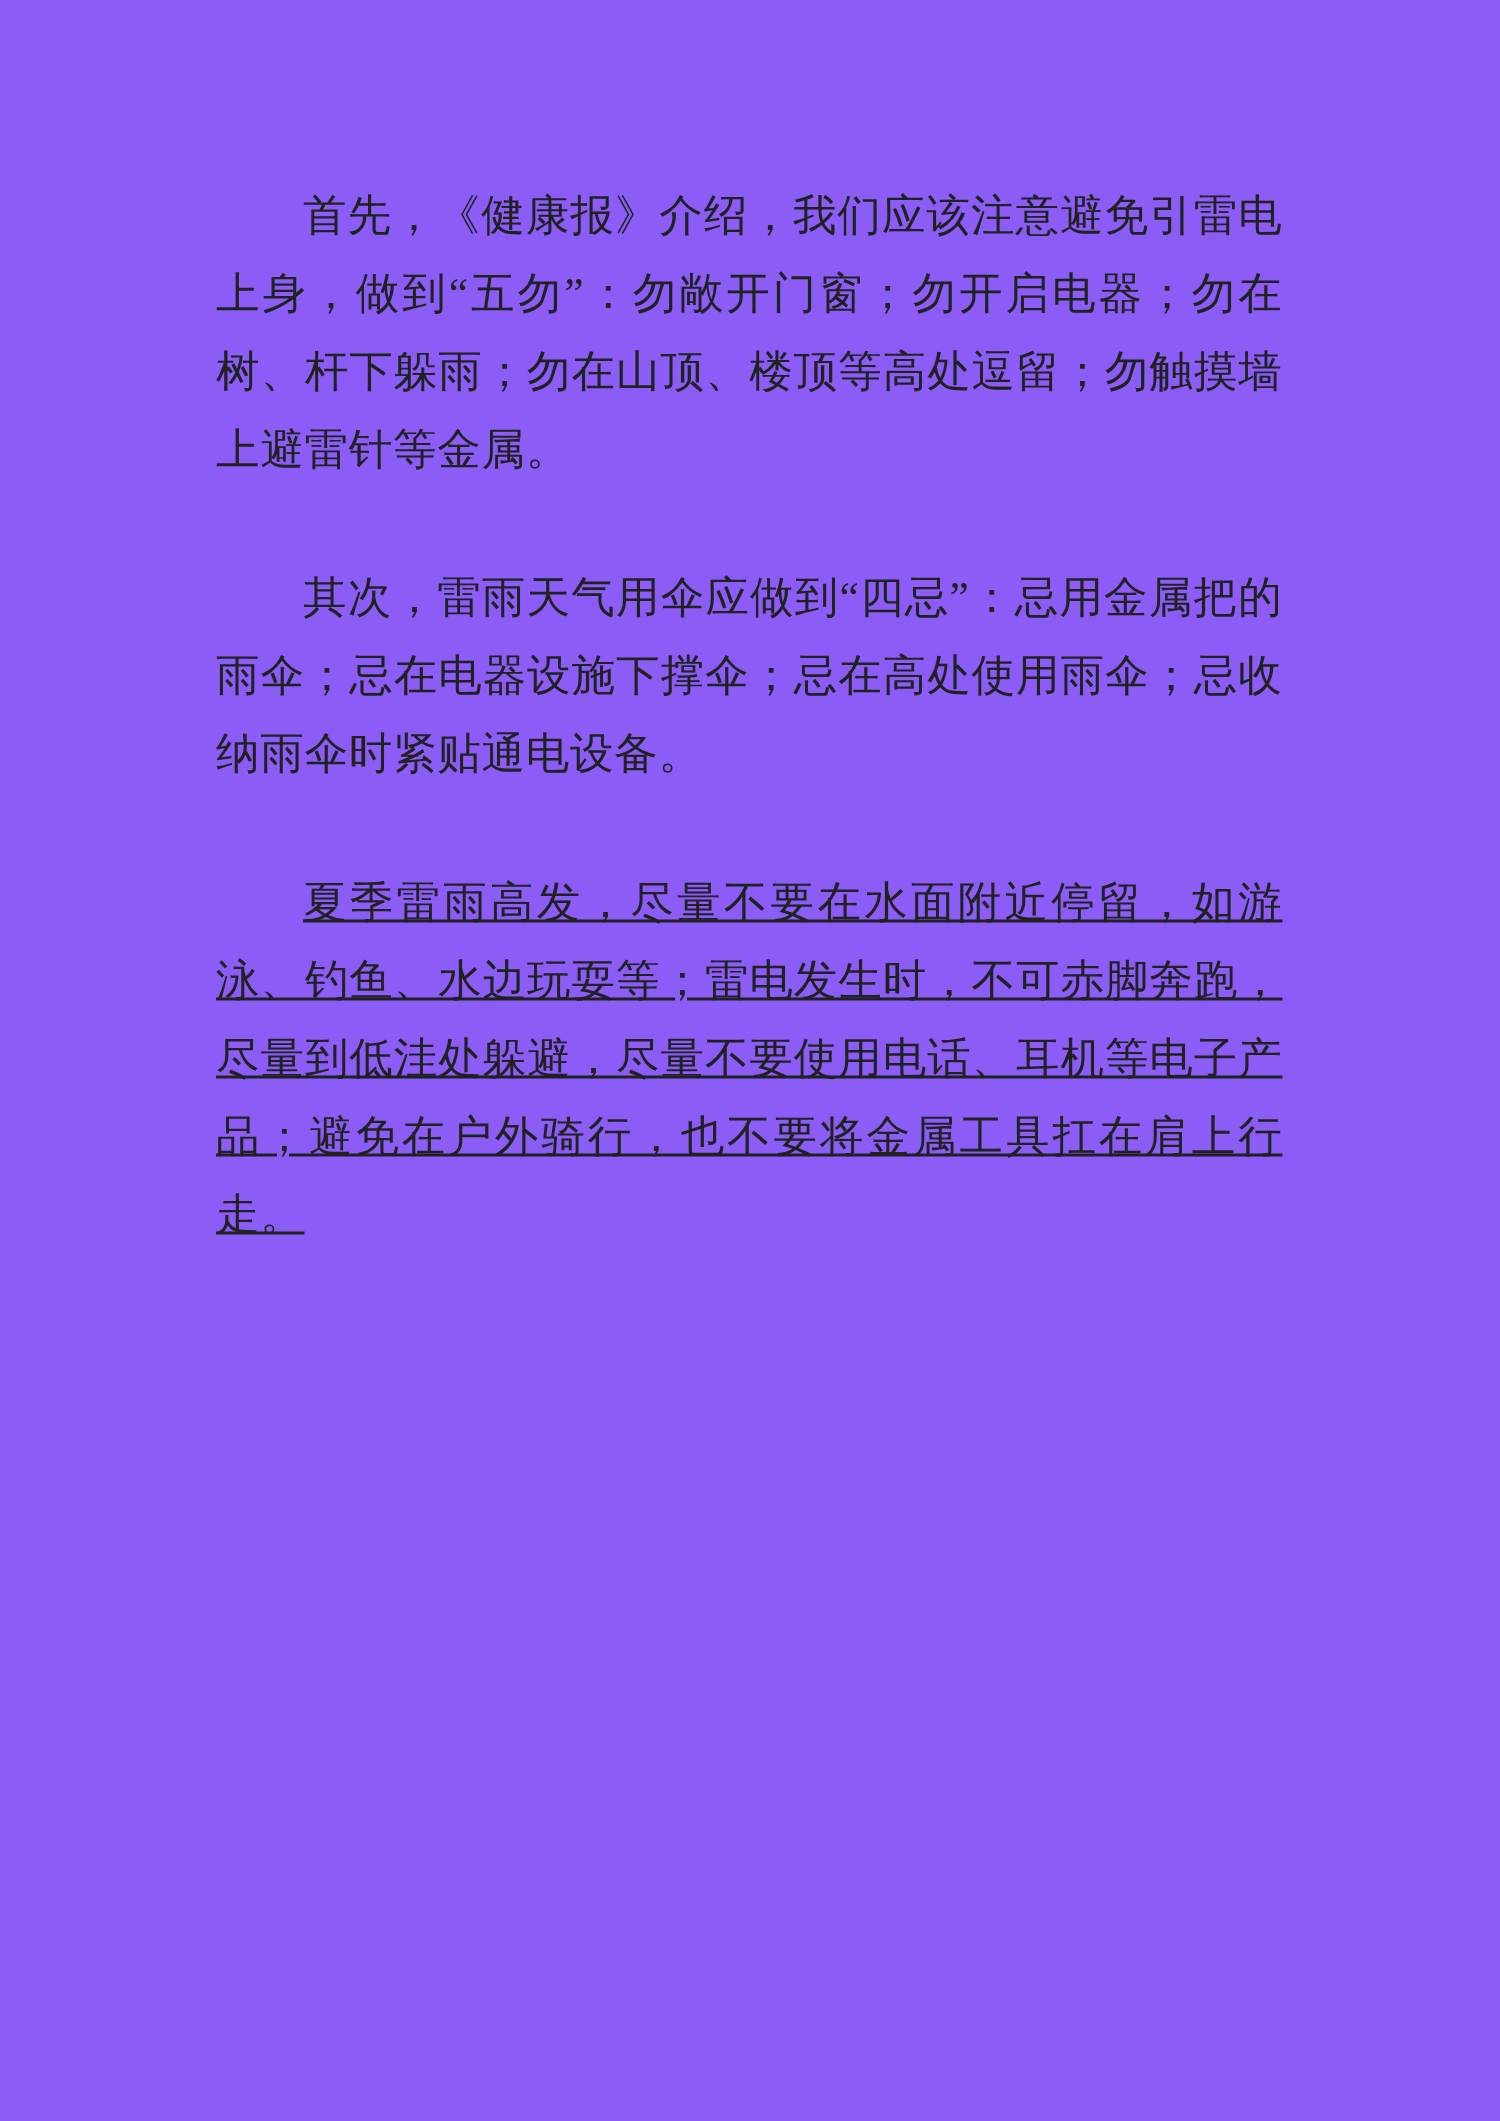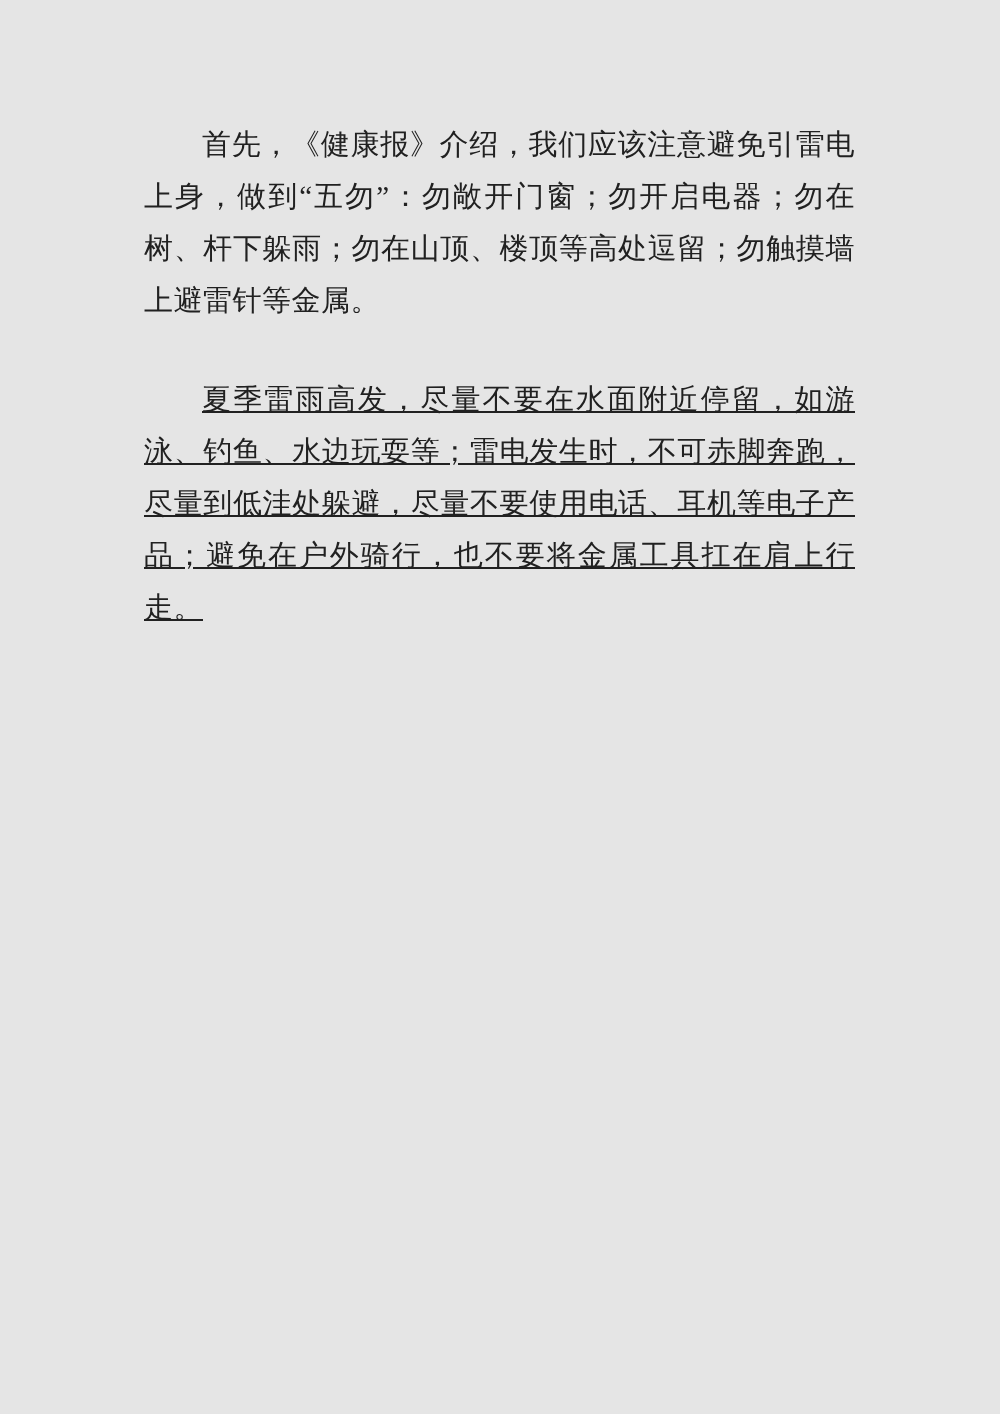--- a/index.html
+++ b/index.html
@@ -35,18 +35,19 @@
     font-weight: 400;
   }
   .content p:last-child {
     margin-bottom: 0;
     text-decoration: underline;
   }
 </style>
 </head>
 <body>
 
-<div class="page" style="background: #e5e5e5; color: rgb(33, 33, 33);">
+<div class="page" style="background: #8b5cf6; color: rgb(33, 33, 33);">
   <div class="content">
     <p>首先，《健康报》介绍，我们应该注意避免引雷电上身，做到“五勿”：勿敞开门窗；勿开启电器；勿在树、杆下躲雨；勿在山顶、楼顶等高处逗留；勿触摸墙上避雷针等金属。</p>
+    <p>其次，雷雨天气用伞应做到“四忌”：忌用金属把的雨伞；忌在电器设施下撑伞；忌在高处使用雨伞；忌收纳雨伞时紧贴通电设备。</p>
     <p>夏季雷雨高发，尽量不要在水面附近停留，如游泳、钓鱼、水边玩耍等；雷电发生时，不可赤脚奔跑，尽量到低洼处躲避，尽量不要使用电话、耳机等电子产品；避免在户外骑行，也不要将金属工具扛在肩上行走。</p>
   </div>
 </div>
 
 </body></html>

